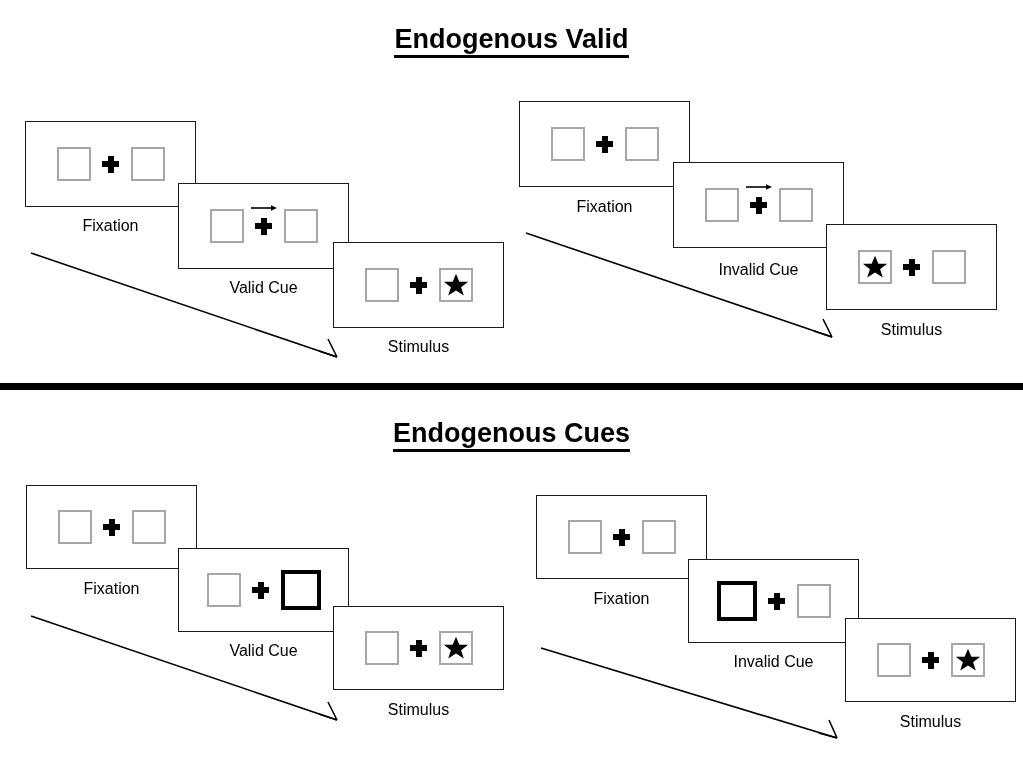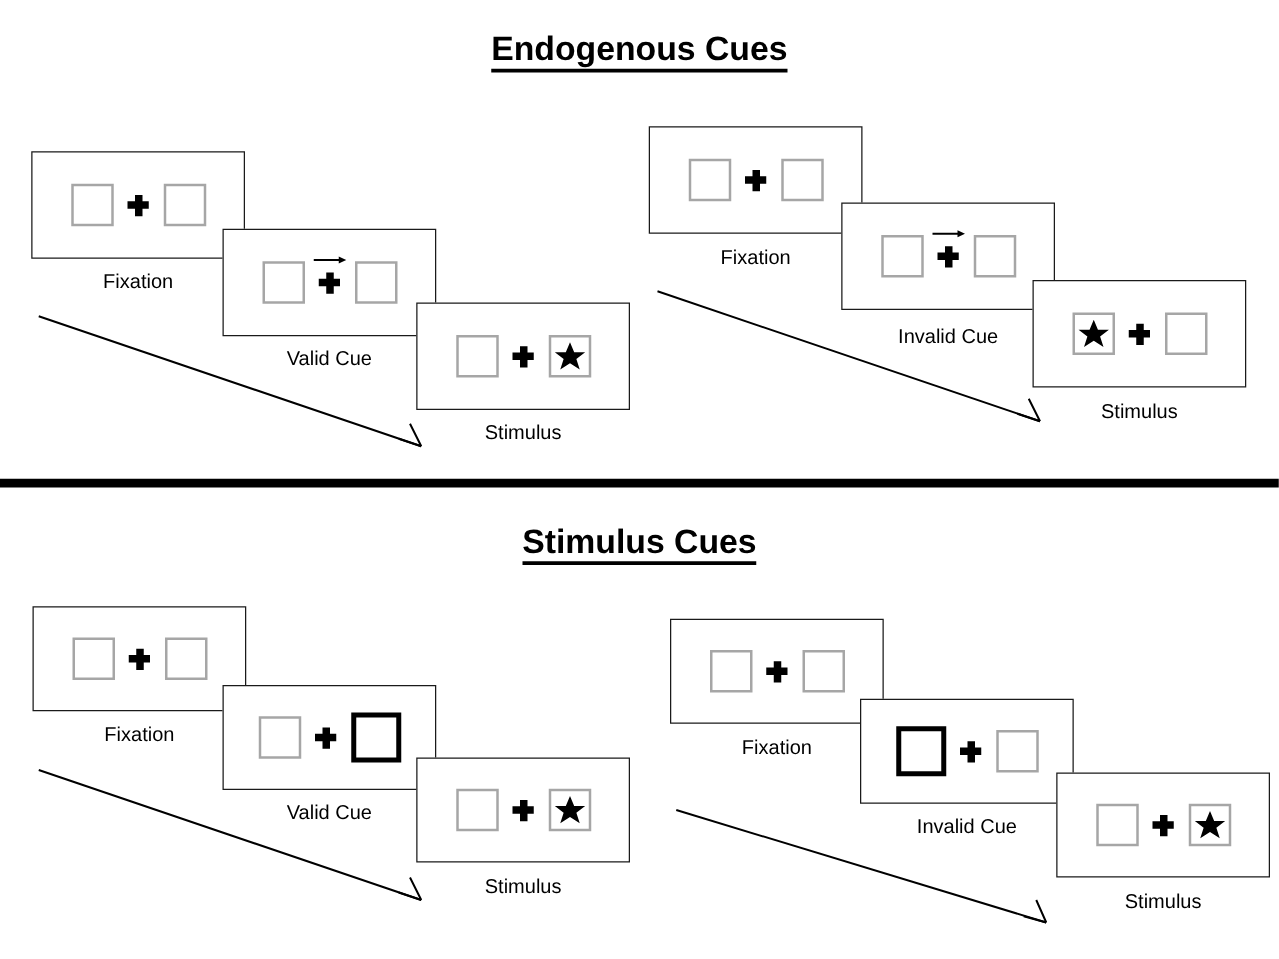--- a/index.html
+++ b/index.html
@@ -138,21 +138,21 @@
     position: absolute;
     pointer-events: none;
   }
 </style>
 </head>
 <body>
 
 <div class="section" id="section-endogenous">
 
   <div class="section-title" id="title-endogenous">
-    <span>Endogenous Cues</span>
+    <span>Endogenous Valid</span>
   </div>
 
   <svg class="flow-arrow" style="left:25px; top:245px; width:330px; height:125px;" viewBox="0 0 330 125">
     <line x1="6" y1="8" x2="312" y2="112" stroke="#000" stroke-width="1.6"></line>
     <path d="M312 112 L294 106 M312 112 L303 94" stroke="#000" stroke-width="1.6" fill="none"></path>
   </svg>
 
   <div class="panel" style="left:25px; top:121px; width:171px; height:86px; z-index:1;">
     <div class="panel-inner">
       <div class="pbox"></div>
@@ -239,21 +239,21 @@
     </div>
   </div>
   <div class="caption" style="left:826px; top:321px; width:171px; z-index:6;">Stimulus</div>
 </div>
 
 <div class="divider"></div>
 
 <div class="section" id="section-exogenous"></div>
 
 <div class="section-title" id="title-exogenous">
-  <span>Stimulus Cues</span>
+  <span>Endogenous Cues</span>
 </div>
 
 <svg class="flow-arrow" style="left:25px; top:608px; width:330px; height:125px;" viewBox="0 0 330 125">
   <line x1="6" y1="8" x2="312" y2="112" stroke="#000" stroke-width="1.6"></line>
   <path d="M312 112 L294 106 M312 112 L303 94" stroke="#000" stroke-width="1.6" fill="none"></path>
 </svg>
 
 <div class="panel" style="left:26px; top:485px; width:171px; height:84px; z-index:1;">
   <div class="panel-inner">
     <div class="pbox"></div>

